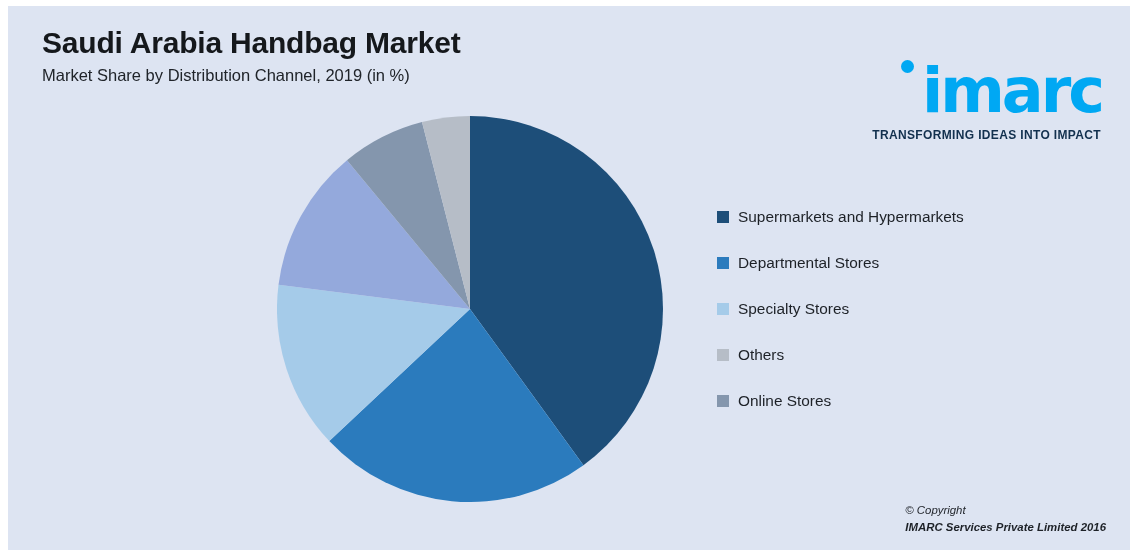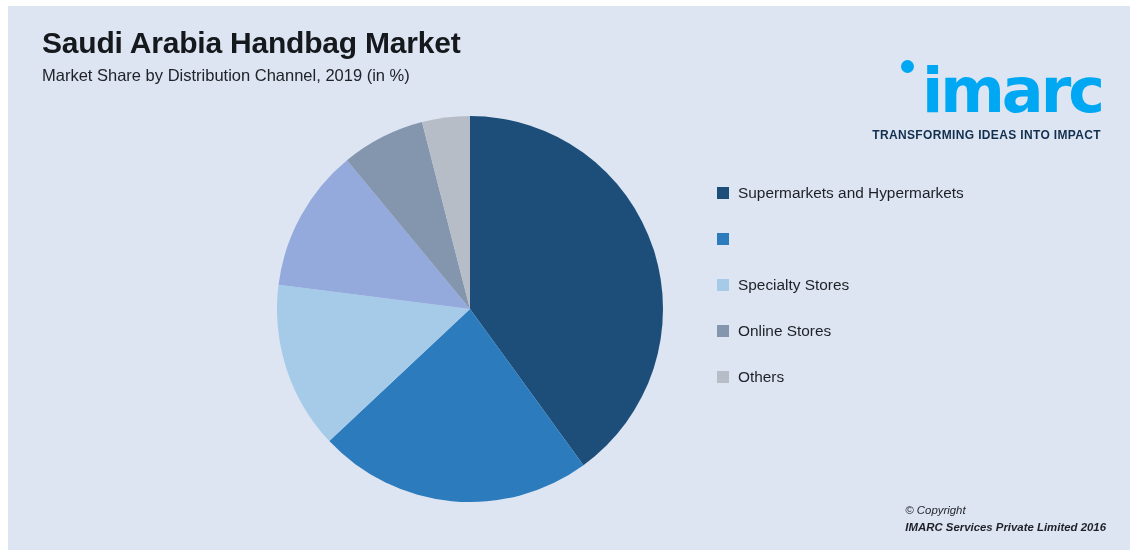--- a/index.html
+++ b/index.html
@@ -87,21 +87,21 @@
     left: 269px;
     top: 110px;
     width: 386px;
     height: 386px;
   }
   .pie-wrap svg { display: block; }
   
   .legend {
     position: absolute;
     left: 709px;
-    top: 164px;
+    top: 188px;
     width: 390px;
   }
   .legend-item {
     display: flex;
     align-items: center;
     height: 46px;
   }
   .swatch {
     width: 12px;
     height: 12px;
@@ -156,32 +156,33 @@
         </svg>
     </div>
 
     <div class="legend" id="legend">
         <div class="legend-item">
           <span class="swatch" style="background: rgb(29, 78, 121);"></span>
           <span class="legend-label">Supermarkets and Hypermarkets</span>
         </div>
         <div class="legend-item">
           <span class="swatch" style="background: rgb(43, 123, 189);"></span>
+          <span class="legend-label">Departmental Stores</span>
         </div>
         <div class="legend-item">
           <span class="swatch" style="background: rgb(165, 203, 233);"></span>
           <span class="legend-label">Specialty Stores</span>
         </div>
         <div class="legend-item">
+          <span class="swatch" style="background: rgb(182, 189, 199);"></span>
+          <span class="legend-label">Others</span>
+        </div>
+        <div class="legend-item">
           <span class="swatch" style="background: rgb(132, 150, 173);"></span>
           <span class="legend-label">Online Stores</span>
-        </div>
-        <div class="legend-item">
-          <span class="swatch" style="background: rgb(182, 189, 199);"></span>
-          <span class="legend-label">Others</span>
         </div>
       </div>
 
     <div class="footer">
       <div class="copy-line">© Copyright</div>
       <div class="company-line">IMARC Services Private Limited 2016</div>
     </div>
 
   </div>
 </div>

